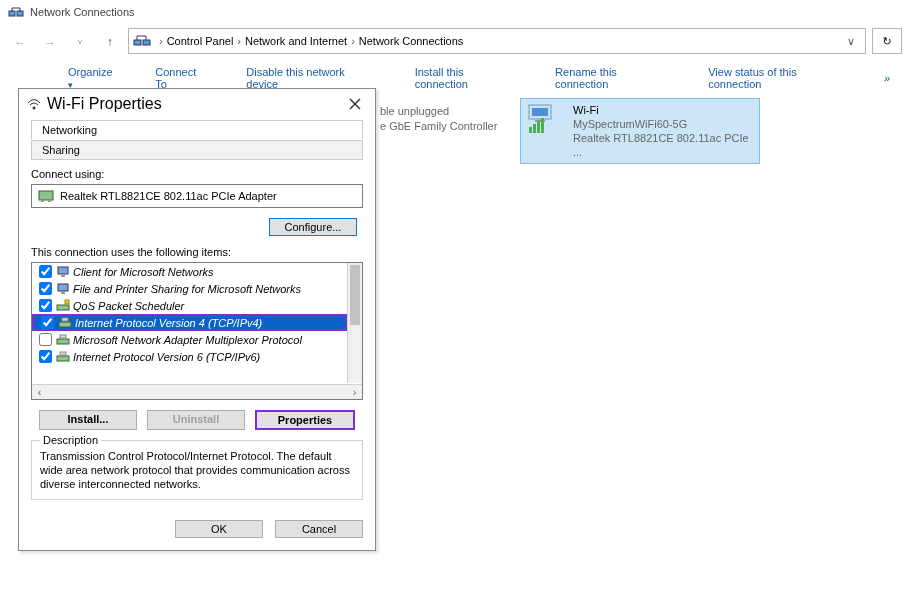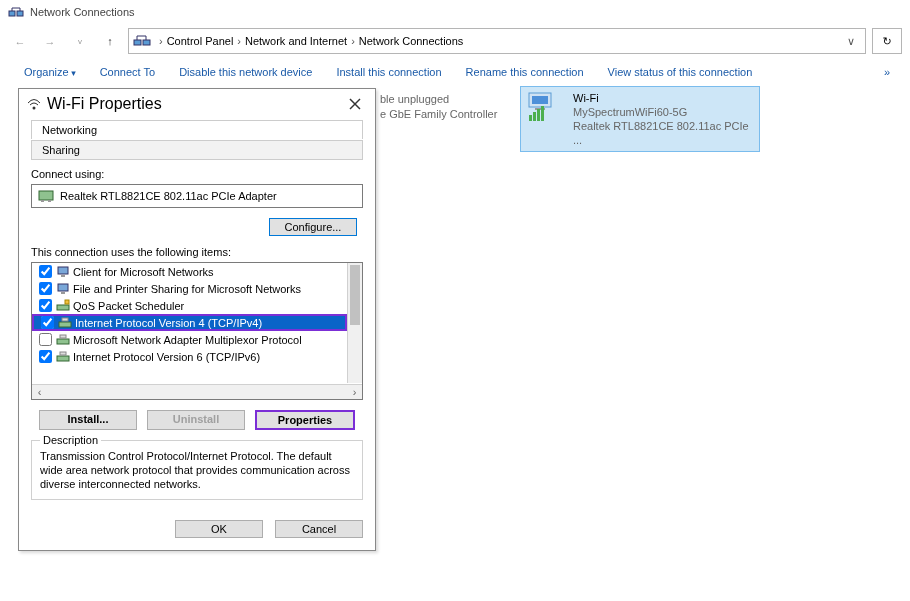--- a/index.html
+++ b/index.html
@@ -14,21 +14,21 @@
 .nav-btn { width: 24px; height: 24px; display: flex; align-items:center; justify-content:center; color:#999; }
 .nav-btn.enabled { color:#333; }
 .crumbtrail { flex: 1; border: 1px solid #b5b5b5; height: 26px; display:flex; align-items:center; padding: 0 4px; }
 .crumb-ico { width:18px; height:18px; margin-right:4px; }
 .crumb-sep { color:#555; margin: 0 4px; }
 .crumb-text { color:#000; }
 .crumbtrail .dd { margin-left:auto; color:#555; padding:0 6px; }
 .refresh { width:30px; height:26px; border:1px solid #b5b5b5; display:flex; align-items:center; justify-content:center; }
 
 
-.cmdbar { display:flex; align-items:center; padding: 6px 12px; color:#1a5aa8; gap: 0; }
+.cmdbar { display:flex; align-items:center; padding: 6px 12px; color:#1a5aa8; gap: 12px; margin-left: 44px; }
 .cmdbar .cmd { padding: 2px 12px; cursor:default; }
 .cmdbar .cmd.dd::after { content:" \25BE"; font-size:9px; }
 .chev { margin-left:auto; padding: 2px 8px; color:#1a5aa8; }
 
 
 .content { position: relative; padding: 8px 16px; }
 .adapter { display:flex; gap:8px; width:240px; padding:4px; }
 .adapter.selected { background:#cde6f7; border:1px solid #7abced; }
 .adapter .aico { width:40px; height:32px; flex-shrink:0; }
 .adapter .t1 { color:#000; }
@@ -56,21 +56,21 @@
 .items-box { border:1px solid #7a7a7a; height:138px; overflow:hidden; position:relative; }
 .items-inner { position:absolute; left:0; right:15px; top:0; }
 .scrollbar-v { position:absolute; right:0; top:0; width:15px; height:120px; background:#f0f0f0; border-left:1px solid #d0d0d0; }
 .scrollbar-v .thumb { position:absolute; top:2px; left:2px; right:2px; height:60px; background:#c1c1c1; }
 .scrollbar-h { position:absolute; bottom:0; left:0; right:0; height:15px; background:#f0f0f0; border-top:1px solid #d0d0d0; display:flex; align-items:center; justify-content:space-between; }
 .scrollbar-h .sbtn { width:15px; text-align:center; color:#666; }
 .item-row { display:flex; align-items:center; padding:1px 3px; height:17px; }
 .item-row .cb { width:13px; height:13px; margin-right:4px; }
 .item-row .ico { width:14px; height:14px; margin-right:3px; }
 .item-row.selected { background:#0a64c8; color:#fff; border:2px solid #7b2fd6; }
-.item-row .lbl { white-space: nowrap; }
+.item-row .lbl { white-space: nowrap; font-style: italic; }
 .btns3 { display:flex; justify-content:space-between; margin:10px 8px; gap:10px;font-weight:bold; }
 .btns3 .btn { flex:1; }
 .groupbox { border:1px solid #d0d0d0; padding:8px; position:relative; }
 .groupbox .legend { position:absolute; top:-7px; left:8px; background:#fff; padding:0 3px; }
 .dlg-footer { display:flex; justify-content:flex-end; gap:12px; margin-top:20px; }
 .dlg-footer .btn { min-width:88px; }
 
 svg { display:block; }
 </style>
 </head>

